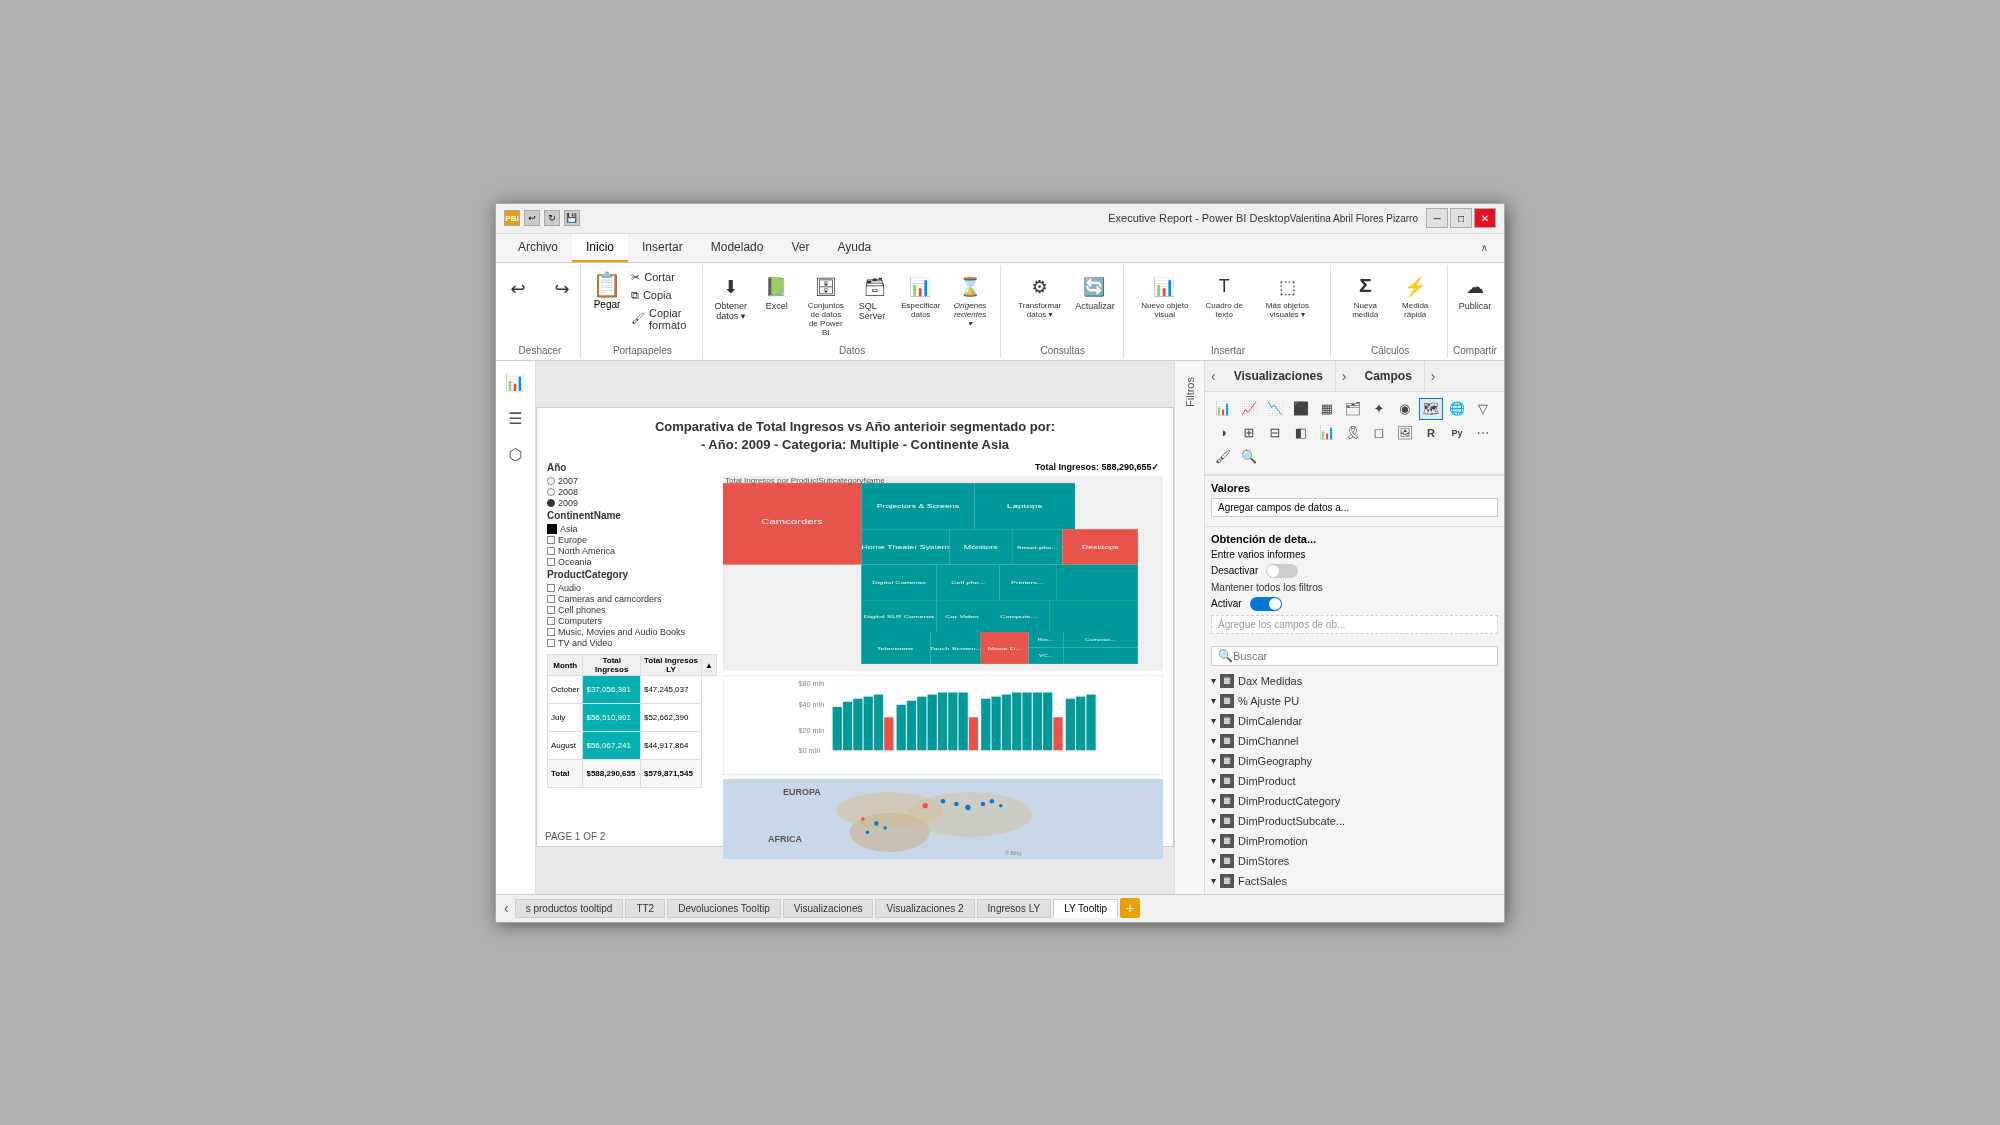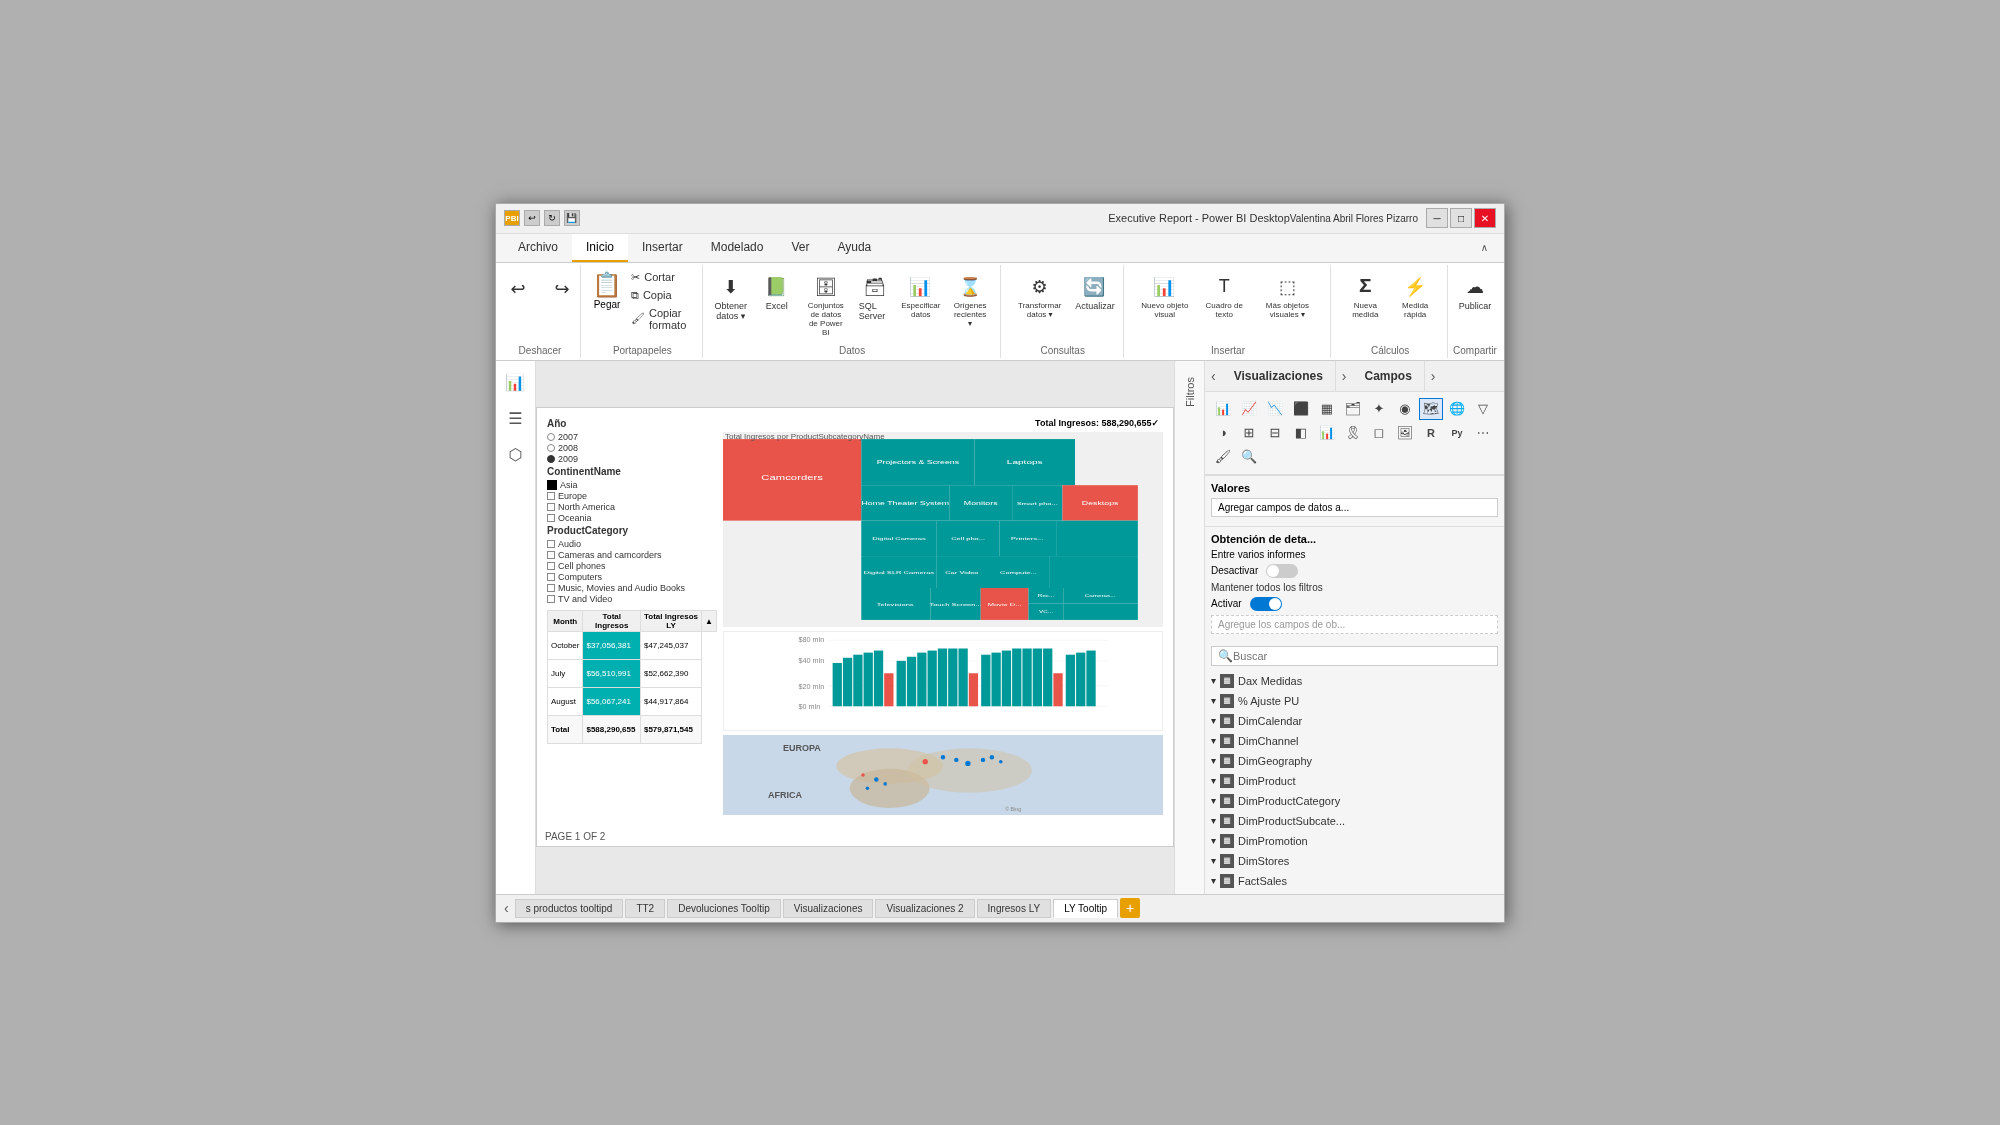--- a/index.html
+++ b/index.html
@@ -657,21 +657,21 @@
           <div class="ribbon-btn">
             <div class="ribbon-btn-icon">🗃</div>
             <div style="font-size:9px;">SQL Server</div>
           </div>
           <div class="ribbon-btn">
             <div class="ribbon-btn-icon">📊</div>
             <div style="font-size:8px; text-align:center;">Especificar datos</div>
           </div>
           <div class="ribbon-btn">
             <div class="ribbon-btn-icon">⌛</div>
-            <div style="font-size:8px; text-align:center;">Orígenes recientes ▾</div>
+            <div style="font-size:8px; text-align:center;font-style:italic;">Orígenes recientes ▾</div>
           </div>
         </div>
         <div class="ribbon-group-label">Datos</div>
       </div>
 
       <div class="ribbon-group" style="min-width:80px;">
         <div style="display:flex; gap:2px; padding:2px 0;">
           <div class="ribbon-btn">
             <div class="ribbon-btn-icon">⚙</div>
             <div style="font-size:8px; text-align:center;">Transformar datos ▾</div>
@@ -731,20 +731,24 @@
   <div class="main-area">
 
     <div class="left-sidebar">
       <div class="sidebar-icon" title="Report">📊</div>
       <div class="sidebar-icon" title="Data">☰</div>
       <div class="sidebar-icon" title="Model">⬡</div>
     </div>
 
     <div class="canvas-area">
       <div class="report-canvas">
+        <div class="report-title">
+          <div>Comparativa de Total Ingresos vs Año anterioir segmentado por:</div>
+          <div>- Año: 2009 - Categoria: Multiple - Continente Asia</div>
+        </div>
 
         <div class="report-grid">
 
           <div class="report-left">
 
             <div class="filter-section">
               <div class="filter-title">Año</div>
               <div class="filter-item">
                 <span class="radio-dot"></span>
                 <span>2007</span>

